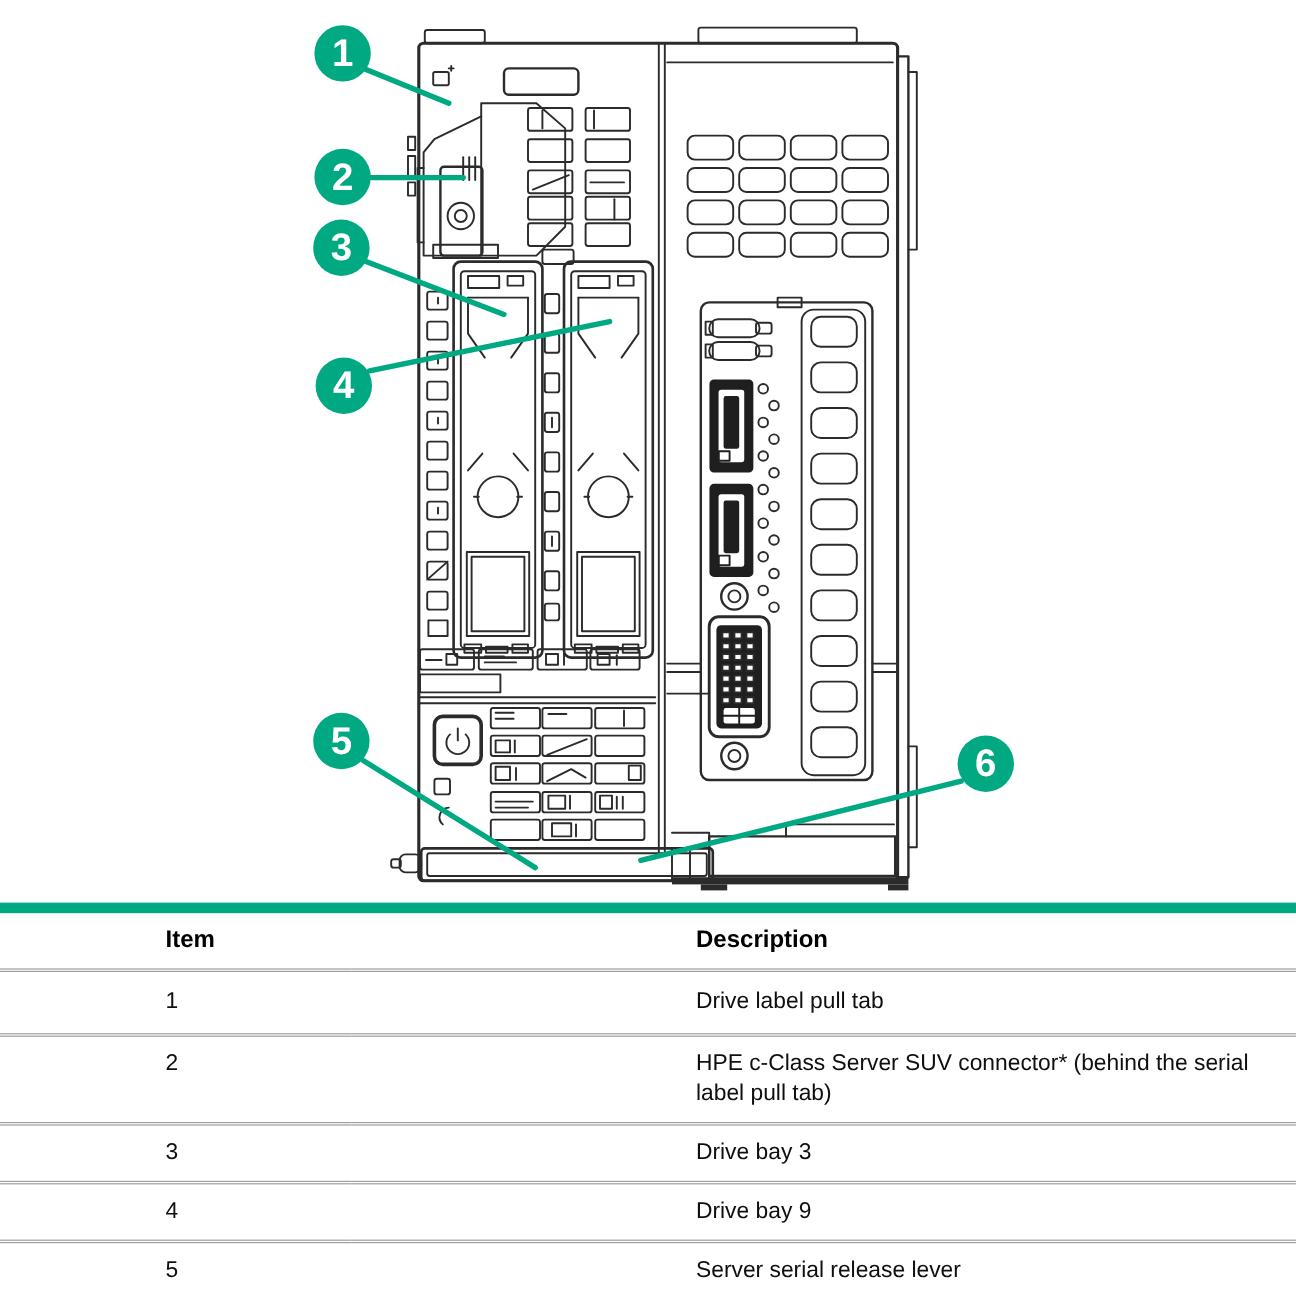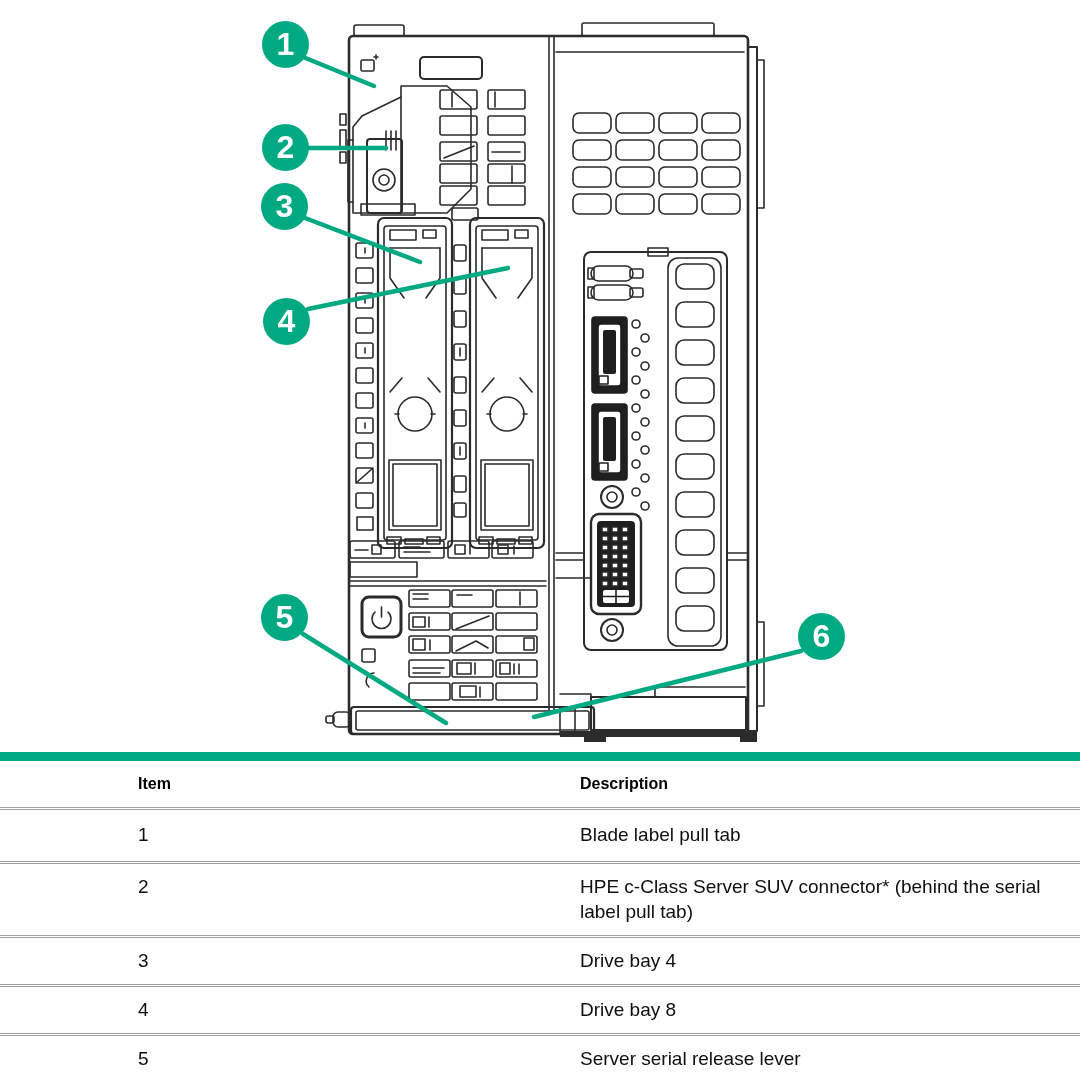--- a/index.html
+++ b/index.html
@@ -13,21 +13,21 @@
     background:#01A982;color:#fff;font-weight:bold;font-size:32px;line-height:47px;
     text-align:center;user-select:none;
   }
 
   .table-section{width:1080px;background:#fff;}
   .green-bar{width:1080px;height:9px;background:#01A982;}
   table.desc-table{width:1080px;border-collapse:collapse;table-layout:fixed;}
   .desc-table th,.desc-table td{
     text-align:left;vertical-align:top;font-size:19px;line-height:25px;color:#0f0f0f;
   }
-  .desc-table th{font-size:16px;font-weight:bold;color:#000;}
+  .desc-table th{font-size:20px;font-weight:bold;color:#000;}
   .col-item{width:292px;}
   .desc-table th.item-h,.desc-table td.item-c{padding:10px 0 11px 138px;}
   .desc-table th.desc-h,.desc-table td.desc-c{padding:10px 30px 11px 288px;}
   .desc-table thead th{padding-top:12px;padding-bottom:14px;}
   .desc-table tbody tr{border-top:3px double #9e9e9e;}
   .desc-table tbody tr:last-child{border-bottom:3px double #9e9e9e;}
   .desc-table tbody tr:first-child td{padding-top:12px;padding-bottom:14px;}
   .desc-text{display:block;max-width:640px;}
 </style>
 </head>
@@ -392,39 +392,39 @@
     <thead>
       <tr>
         <th class="item-h">Item</th>
         <th class="desc-h">Description</th>
       </tr>
     </thead>
     <tbody>
       <tr>
         <td class="item-c">1</td>
         <td class="desc-c">
-            <span class="desc-text">Blade label pull tab</span>
+            <span class="desc-text">Drive label pull tab</span>
           </td>
       </tr>
       <tr>
         <td class="item-c">2</td>
         <td class="desc-c">
             <span class="desc-text">HPE c-Class Server SUV connector* (behind the serial label pull tab)</span>
           </td>
       </tr>
       <tr>
         <td class="item-c">3</td>
         <td class="desc-c">
-            <span class="desc-text">Drive bay 4</span>
+            <span class="desc-text">Drive bay 3</span>
           </td>
       </tr>
       <tr>
         <td class="item-c">4</td>
         <td class="desc-c">
-            <span class="desc-text">Drive bay 8</span>
+            <span class="desc-text">Drive bay 9</span>
           </td>
       </tr>
       <tr>
         <td class="item-c">5</td>
         <td class="desc-c">
             <span class="desc-text">Server serial release lever</span>
           </td>
       </tr>
 
     </tbody>

